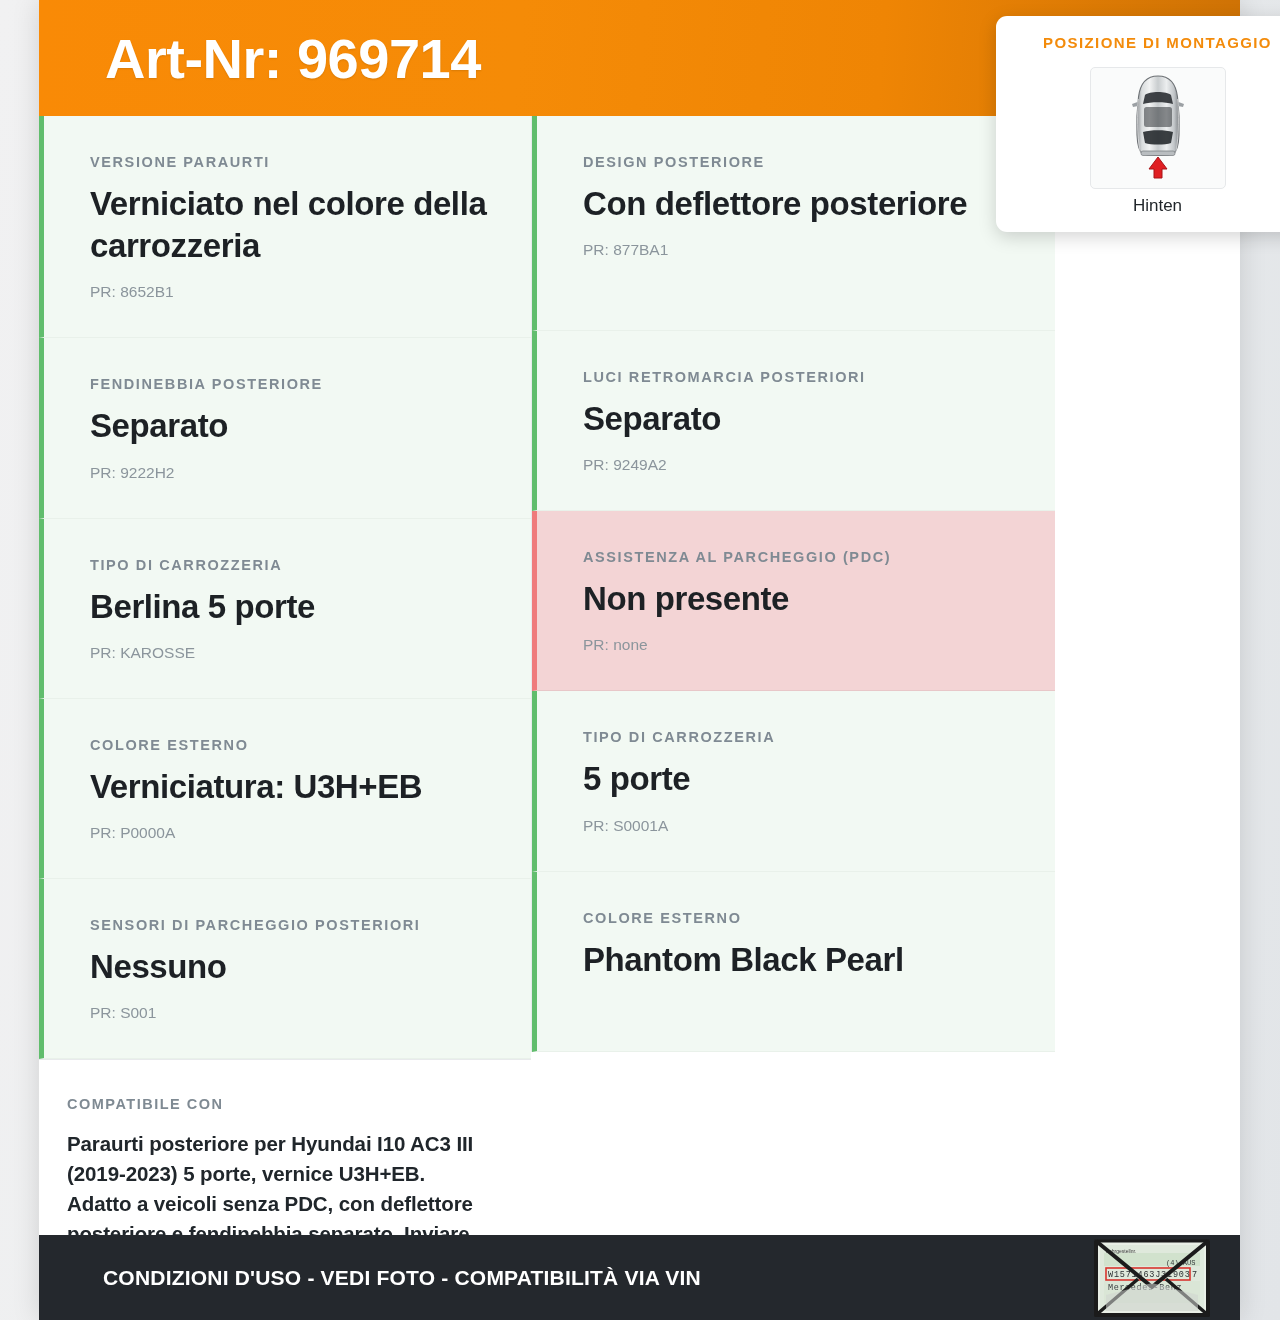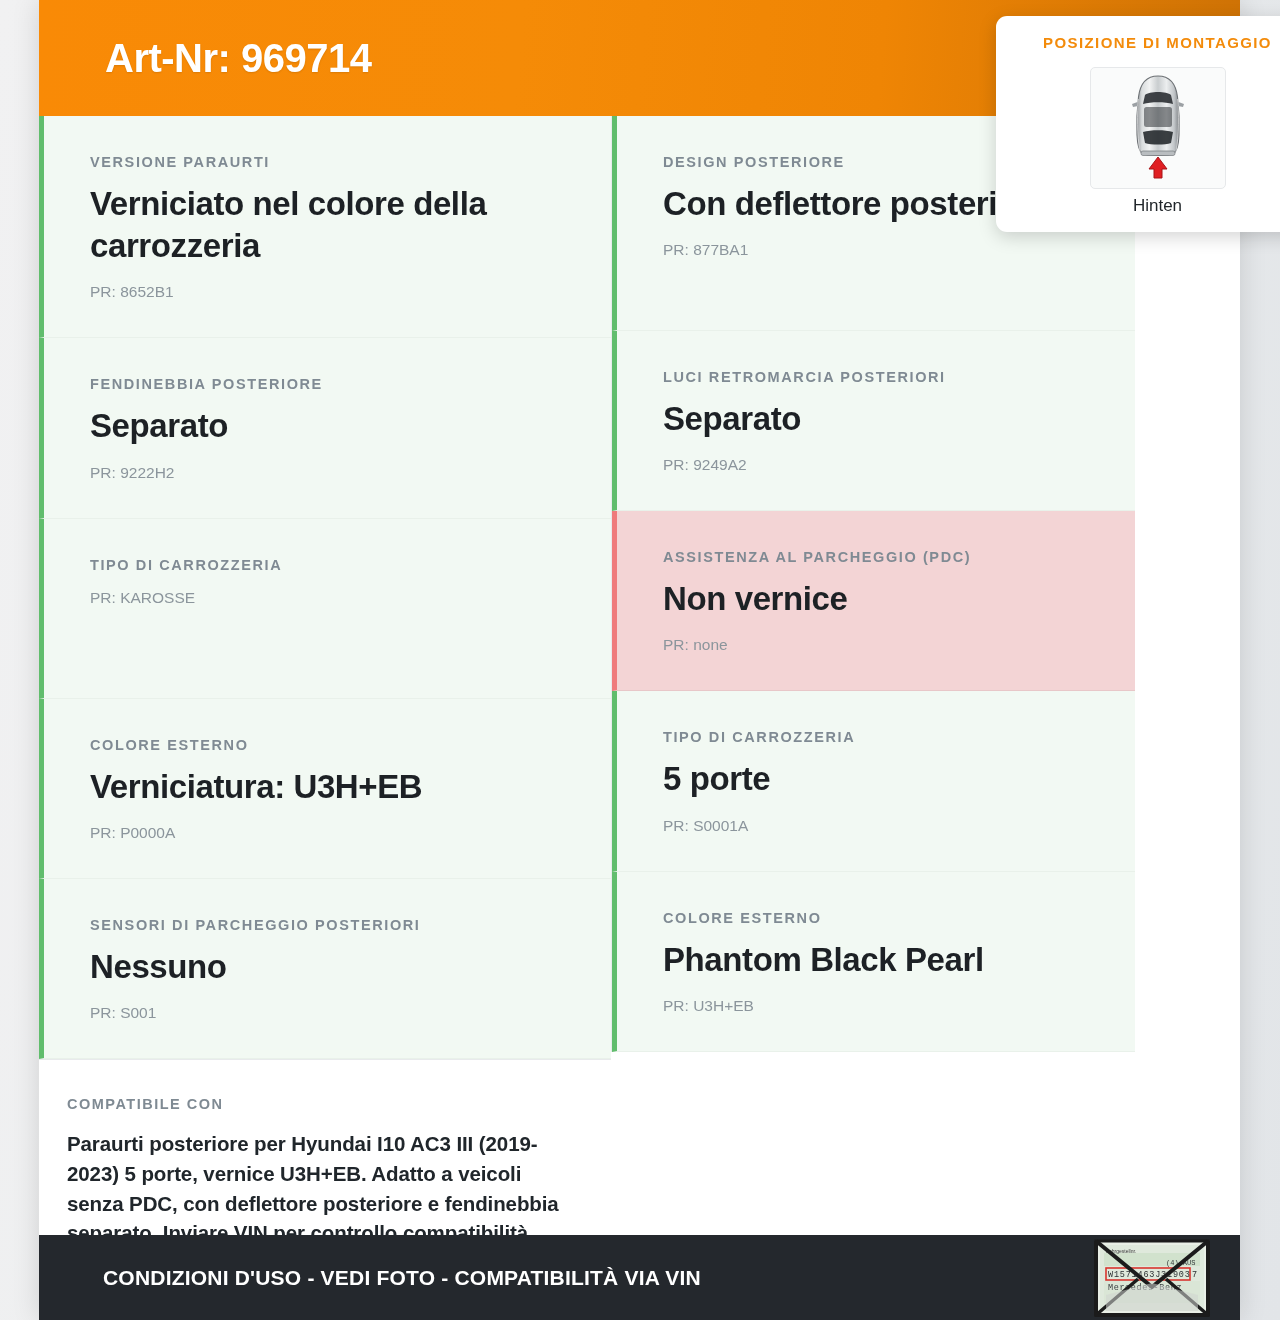--- a/index.html
+++ b/index.html
@@ -31,35 +31,35 @@
   
   .header {
     position: relative;
     height: 116px;
     background: linear-gradient(95deg, #f98a06 0%, #f58b07 40%, #ef8504 70%, #ce7205 100%);
     display: flex;
     align-items: center;
   }
   .header-title {
     color: #ffffff;
-    font-size: 40px;
+    font-size: 56px;
     font-weight: bold;
     letter-spacing: -0.5px;
     margin-left: 66px;
     text-shadow: 0 1px 2px rgba(0,0,0,0.12);
   }
 
   
   .columns {
     display: flex;
     align-items: flex-start;
     width: 1201px;
   }
   .col {
-    width: 572px;
+    width: 492px;
     background: #ffffff;
   }
   .col.right {
     width: 524px;
     border-left: 1px solid #e8eaec;
   }
 
   
   .spec {
     position: relative;
@@ -208,20 +208,21 @@
       </div>
 
       <div class="spec h-normal">
         <div class="spec-label">FENDINEBBIA POSTERIORE</div>
         <div class="spec-value">Separato</div>
         <div class="spec-pr">PR: 9222H2</div>
       </div>
 
       <div class="spec h-normal">
         <div class="spec-label">TIPO DI CARROZZERIA</div>
+        <div class="spec-value">Berlina 5 porte</div>
         <div class="spec-pr">PR: KAROSSE</div>
       </div>
 
       <div class="spec h-normal">
         <div class="spec-label">COLORE ESTERNO</div>
         <div class="spec-value">Verniciatura: U3H+EB</div>
         <div class="spec-pr">PR: P0000A</div>
       </div>
 
       <div class="spec h-normal">
@@ -246,34 +247,33 @@
       </div>
 
       <div class="spec h-normal">
         <div class="spec-label">LUCI RETROMARCIA POSTERIORI</div>
         <div class="spec-value">Separato</div>
         <div class="spec-pr">PR: 9249A2</div>
       </div>
 
       <div class="spec absent h-normal">
         <div class="spec-label">ASSISTENZA AL PARCHEGGIO (PDC)</div>
-        <div class="spec-value">Non vernice</div>
+        <div class="spec-value">Non presente</div>
         <div class="spec-pr">PR: none</div>
       </div>
 
       <div class="spec h-normal">
         <div class="spec-label">TIPO DI CARROZZERIA</div>
         <div class="spec-value">5 porte</div>
         <div class="spec-pr">PR: S0001A</div>
       </div>
 
       <div class="spec h-normal">
         <div class="spec-label">COLORE ESTERNO</div>
         <div class="spec-value">Phantom Black Pearl</div>
-        <div class="spec-pr">PR: U3H+EB</div>
       </div>
 
     </div>
   </div>
 
   <div class="mount-card">
     <div class="mount-title">POSIZIONE DI MONTAGGIO</div>
     <div class="mount-thumb">
       <span>
         <svg width="74" height="106" viewBox="0 0 74 106">

